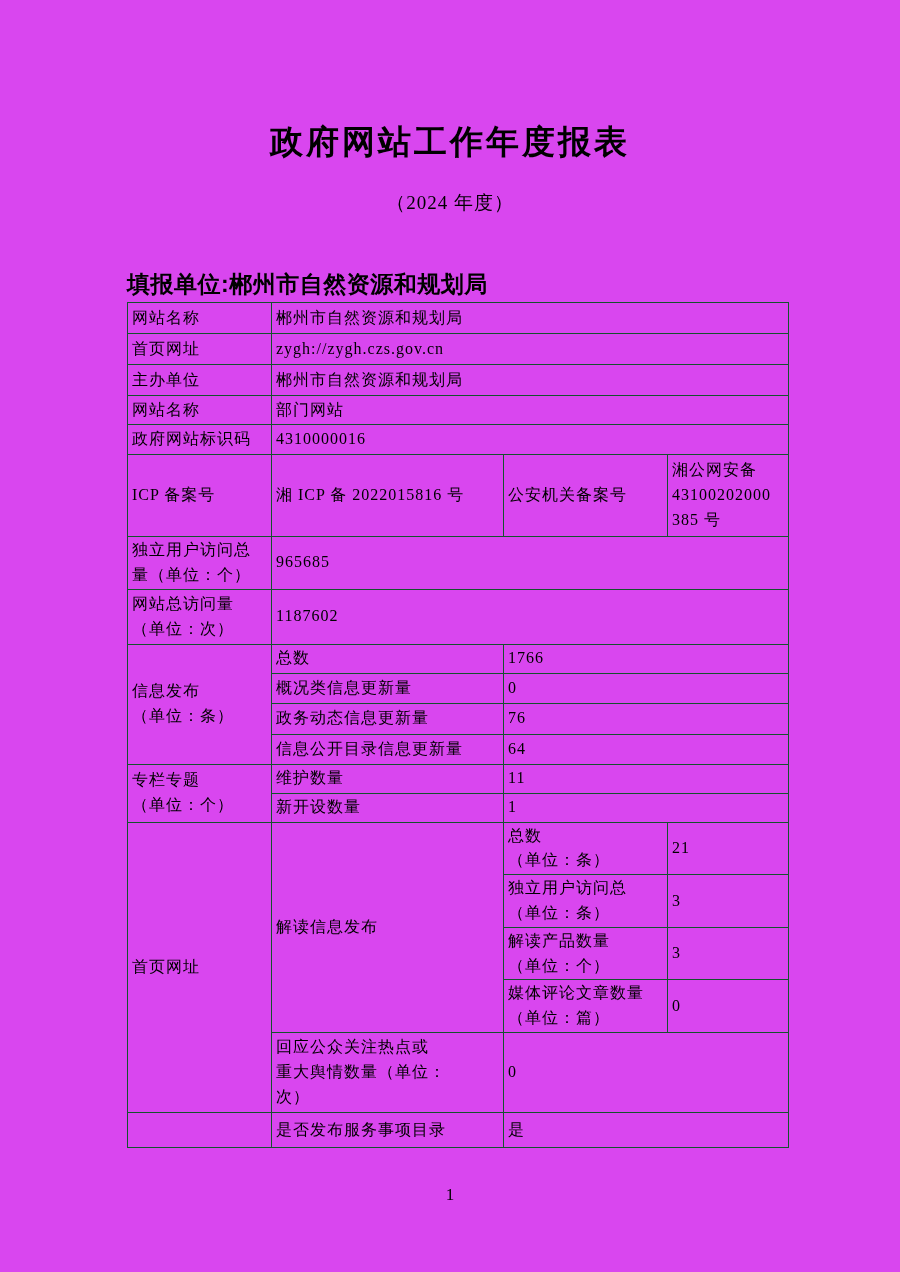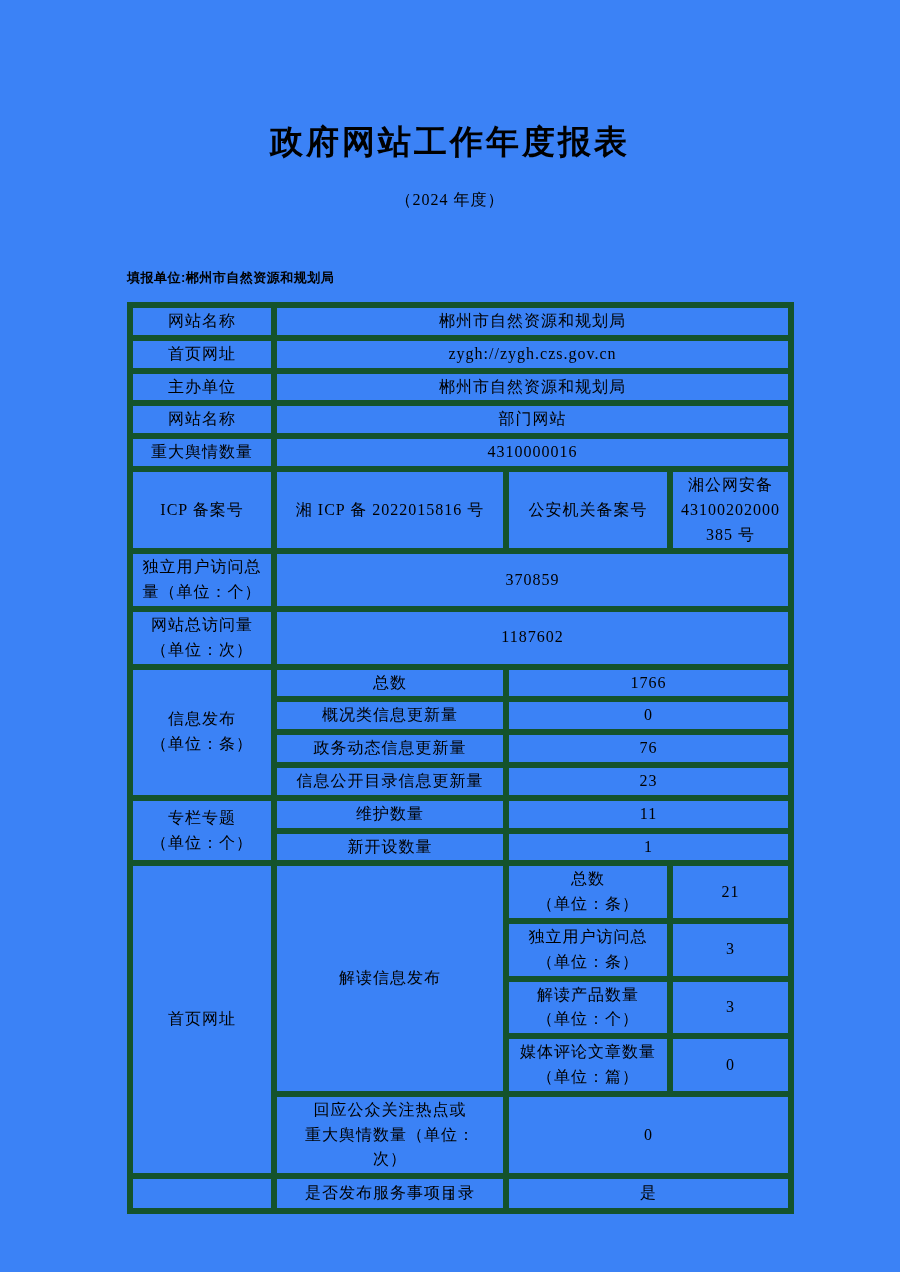--- a/index.html
+++ b/index.html
@@ -1,60 +1,59 @@
 <!DOCTYPE html>
 <html><head>
 <meta charset="utf-8">
 <style>
   html, body { margin: 0; padding: 0; }
   .page {
     position: relative;
     width: 900px;
     height: 1272px;
-    background: #3b82f6;
+    background: #d946ef;
     color: #000;
     font-family: "Liberation Serif", "DejaVu Serif", serif;
   }
   .doc-title {
     position: absolute;
     top: 120px; left: 0;
     width: 900px;
     text-align: center;
     font-family: "Liberation Sans", "DejaVu Sans", sans-serif;
     font-weight: bold;
     font-size: 33px;
     letter-spacing: 3px;
   }
   .doc-subtitle {
     position: absolute;
     top: 190px; left: 0;
     width: 900px;
     text-align: center;
-    font-size: 16px;
+    font-size: 19px;
     letter-spacing: 1px;
   }
   .report-unit {
     position: absolute;
     top: 269px; left: 127px;
     font-family: "Liberation Sans", "DejaVu Sans", sans-serif;
     font-weight: bold;
-    font-size: 13px;
+    font-size: 23px;
     letter-spacing: 0.5px;
   }
   table.report {
     position: absolute;
     top: 302px; left: 127px;
     width: 661px;
     border-collapse: collapse;
     table-layout: fixed;
     font-size: 16px;
   }
   table.report td {
-    border: 6px solid #14532d;
-    text-align: center;
+    border: 1px solid #14532d;
     vertical-align: middle;
     padding: 1px 4px;
     letter-spacing: 1px;
     line-height: 1.55;
     white-space: pre-line;
     overflow: hidden;
   }
   .r31 { height: 31px; } .r29 { height: 29px; } .r30 { height: 30px; }
   .r82 { height: 82px; } .r57 { height: 43px; } .r55 { height: 55px; margin-top: 15px; }
   .r50 { height: 50px; } .r52 { height: 52px; } .r80 { height: 80px; }
@@ -94,35 +93,35 @@
       </tr>
       <tr class="r31">
         <td>主办单位</td>
         <td colspan="3">郴州市自然资源和规划局</td>
       </tr>
       <tr class="r29">
         <td>网站名称</td>
         <td colspan="3">部门网站</td>
       </tr>
       <tr class="r30">
-        <td>重大舆情数量</td>
+        <td>政府网站标识码</td>
         <td colspan="3">4310000016</td>
       </tr>
       <tr class="r82">
         <td>ICP 备案号</td>
         <td>湘 ICP 备 2022015816 号</td>
         <td>公安机关备案号</td>
         <td>湘公网安备
 43100202000
 385 号</td>
       </tr>
       <tr class="r57">
         <td>独立用户访问总
 量（单位：个）</td>
-        <td colspan="3">370859</td>
+        <td colspan="3">965685</td>
       </tr>
       <tr class="r55">
         <td>网站总访问量
 （单位：次）</td>
         <td colspan="3">1187602</td>
       </tr>
       <tr class="r29">
         <td rowspan="4">信息发布
 （单位：条）</td>
         <td>总数</td>
@@ -131,21 +130,21 @@
       <tr class="r30">
         <td>概况类信息更新量</td>
         <td colspan="2">0</td>
       </tr>
       <tr class="r31">
         <td>政务动态信息更新量</td>
         <td colspan="2">76</td>
       </tr>
       <tr class="r30">
         <td>信息公开目录信息更新量</td>
-        <td colspan="2">23</td>
+        <td colspan="2">64</td>
       </tr>
       <tr class="r29">
         <td rowspan="2">专栏专题
 （单位：个）</td>
         <td>维护数量</td>
         <td colspan="2">11</td>
       </tr>
       <tr class="r29">
         <td>新开设数量</td>
         <td colspan="2">1</td>

